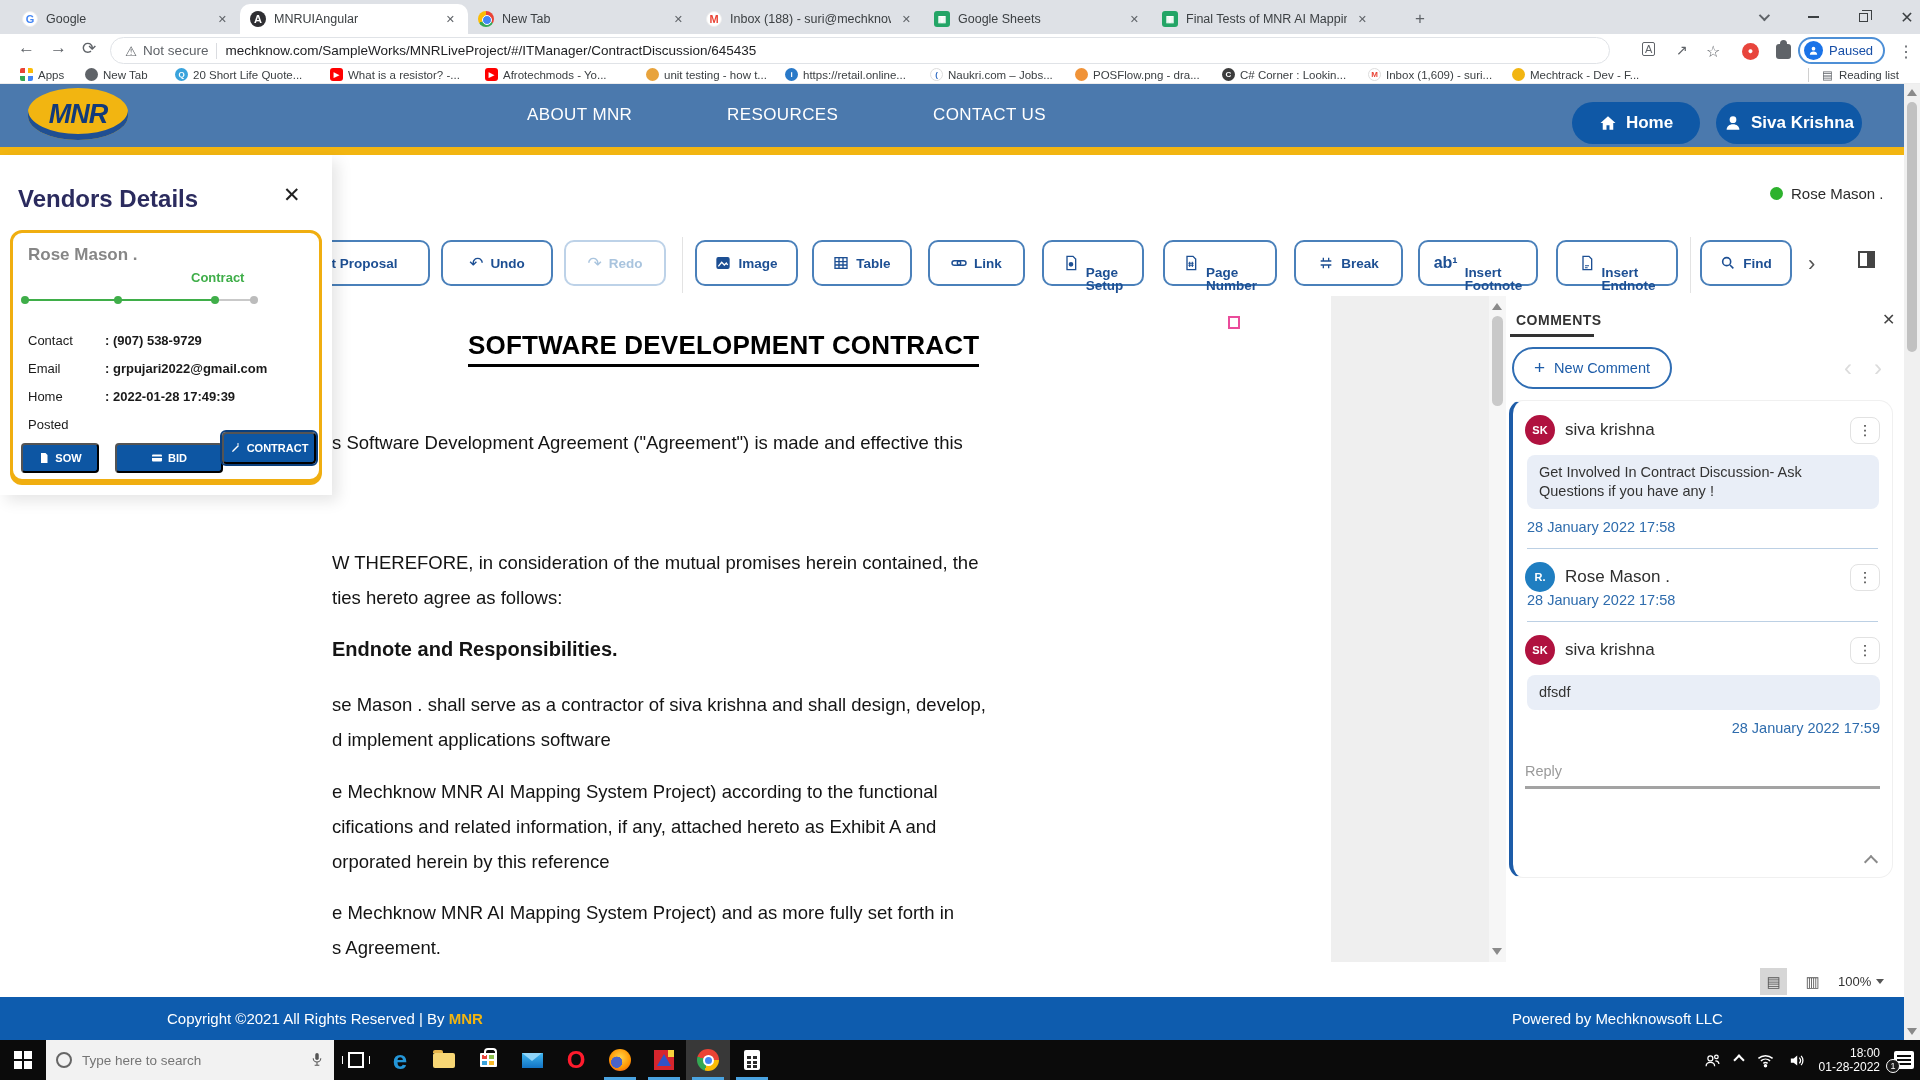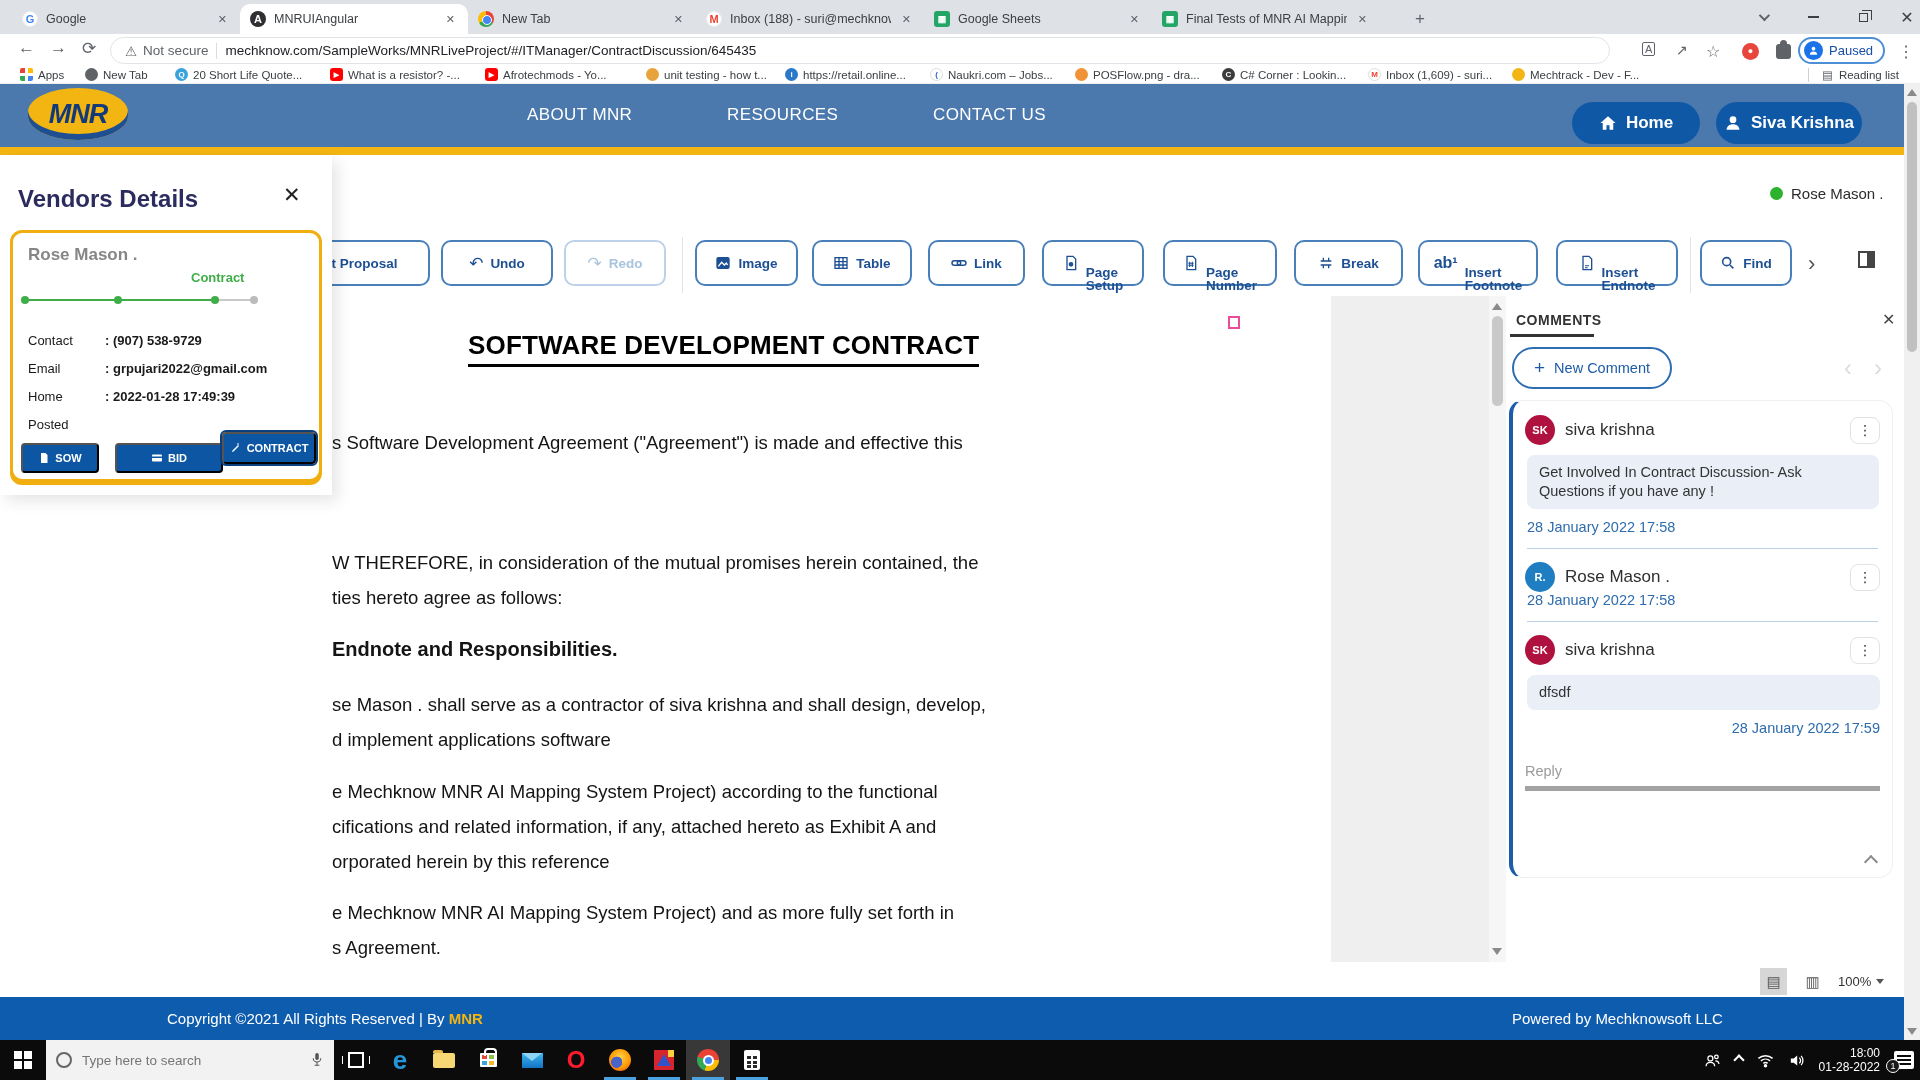--- a/index.html
+++ b/index.html
@@ -102,21 +102,21 @@
   .cmt-card { position:absolute; left:3px; top:104px; width:384px; height:478px; background:#fff; border:1px solid #f0f0f0; border-left:4px solid #1d5ca8; border-radius:14px; padding:14px 12px 10px 12px; }
   .crow { display:flex; align-items:center; gap:10px; }
   .avatar { width:30px; height:30px; border-radius:50%; color:#fff; font-size:11px; font-weight:bold; display:flex; align-items:center; justify-content:center; flex:0 0 30px; }
   .av-sk { background:#b0123f; }
   .av-r { background:#1f7ec1; }
   .cname { flex:1; font-size:17px; color:#2f2f2f; }
   .kebab { width:30px; height:27px; border:1px solid #e2e2e2; border-radius:8px; text-align:center; line-height:25px; color:#333; font-size:14px; }
   .bubble { background:#e9eef7; border-radius:8px; padding:8px 12px; font-size:14.5px; color:#333; margin:10px 0 10px 2px; line-height:19px; }
   .ctime { font-size:14.5px; color:#2e6cad; margin-left:2px; }
   .cdivider { height:1px; background:#bcd0e4; margin:13px 2px; }
-  .replywrap { margin-top:26px; border-bottom:5px solid #a3a3a3; padding-bottom:6px; }
+  .replywrap { margin-top:26px; border-bottom:3px solid #a3a3a3; padding-bottom:6px; }
   .replywrap input { border:none; outline:none; width:100%; font-size:14.5px; color:#333; font-family:"Liberation Sans", sans-serif; }
   .replywrap input::placeholder { color:#9a9a9a; }
   .cmt-collapse { position:absolute; right:16px; bottom:10px; border:solid #8a8a8a; border-width:0 2px 2px 0; padding:4px; transform:rotate(-135deg); }
 
   
   .statusrow { position:absolute; left:1760px; top:968px; display:flex; align-items:center; gap:12px; }
   .viewico { width:27px; height:27px; display:flex; align-items:center; justify-content:center; color:#555; font-size:15px; }
   .viewico.active { background:#d6d6d6; }
   .zoomctl { font-size:13px; color:#333; display:flex; align-items:center; gap:5px; }
   .smalltri { width:0; height:0; border-left:4px solid transparent; border-right:4px solid transparent; border-top:5px solid #555; }

